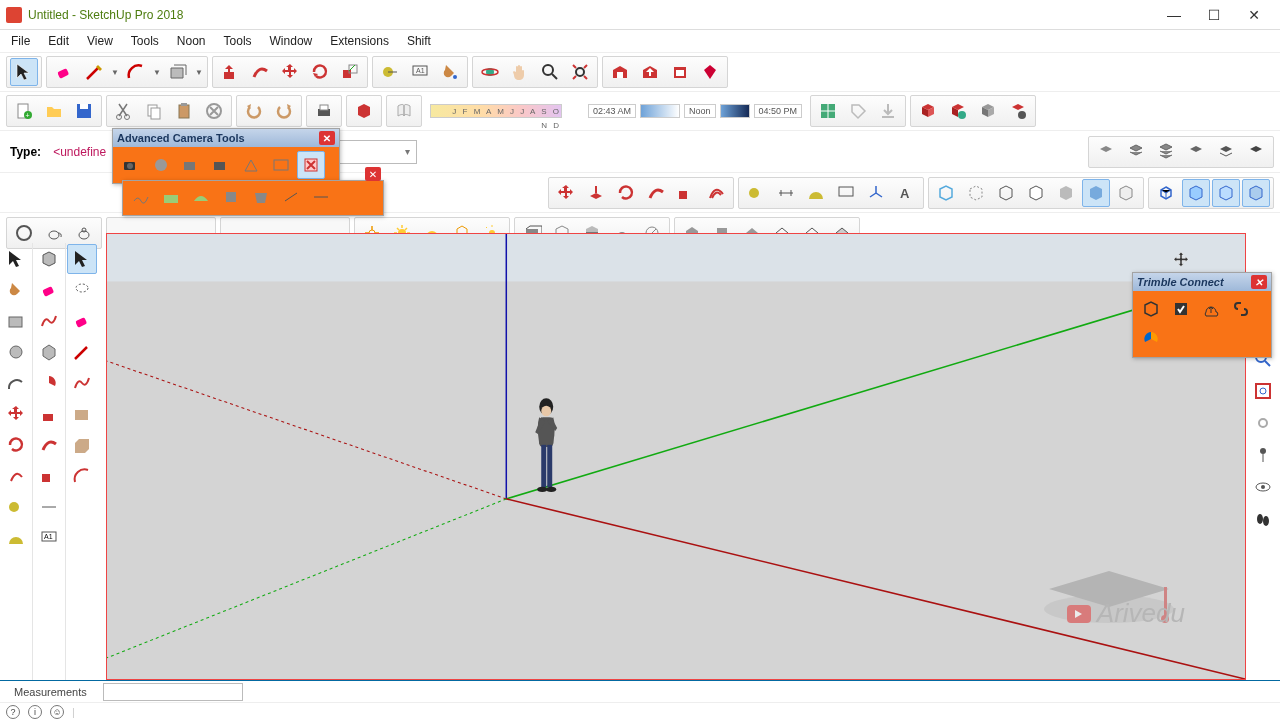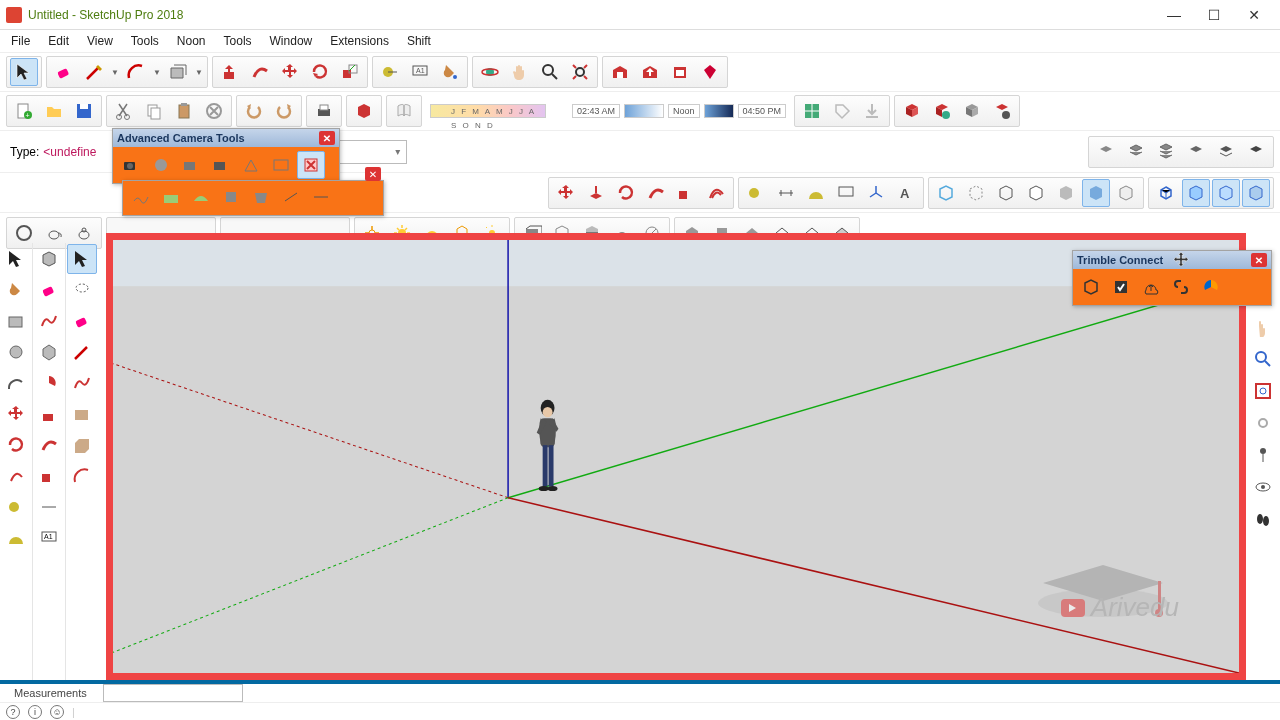--- a/index.html
+++ b/index.html
@@ -10,35 +10,35 @@
 .titlebar .winbtn { width: 40px; height: 28px; display: flex; align-items: center; justify-content: center; color: #333; font-size: 14px; }
 .menubar { height: 22px; display: flex; align-items: center; padding: 0 3px; gap: 2px; }
 .menubar span { padding: 2px 8px; color: #222; font-size: 12px; }
 .toolbar-row { display: flex; align-items: center; padding: 2px 4px; border-top: 1px solid #eee; flex-wrap: wrap; min-height: 34px; }
 .tb-group { display: flex; align-items: center; gap: 2px; padding: 1px 3px; border: 1px solid #d5d5d5; border-radius: 2px; margin: 1px 2px; background: linear-gradient(#fdfdfd,#f0f0f0); }
 .tbtn { width: 28px; height: 28px; display: flex; align-items: center; justify-content: center; border: 1px solid transparent; border-radius: 2px; position: relative; }
 .tbtn.sel { border-color: #7eb4ea; background: #cce4f7; }
 .tbtn svg { width: 20px; height: 20px; }
 .dd-arrow { width: 10px; height: 28px; display: flex; align-items: center; justify-content: center; font-size: 8px; color: #666; }
 .time-bar { display: flex; align-items: center; gap: 4px; height: 28px; padding: 0 6px; }
-.time-grad { width: 116px; height: 14px; background: linear-gradient(90deg,#f7e9a0,#ffdca8 40%,#fac8c8 70%,#e3c4f0); border: 1px solid #ccc; position: relative; font-size: 8px; letter-spacing: 2px; color: #666; padding-left: 20px; line-height: 14px;}
+.time-grad { width: 132px; height: 14px; background: linear-gradient(90deg,#f7e9a0,#ffdca8 40%,#fac8c8 70%,#e3c4f0); border: 1px solid #ccc; position: relative; font-size: 8px; letter-spacing: 2px; color: #666; padding-left: 20px; line-height: 14px; text-align: right;}
 .night-grad { width: 80px; height: 14px; background: linear-gradient(90deg,#6ea2d8,#152a56); border: 1px solid #ccc;}
 .time-txt { font-size: 9px; color: #555; border: 1px solid #ccc; padding: 1px 4px; background: #fff;}
 .type-row { display:flex; align-items:center; padding:2px 6px; height:30px; }
-.type-label { font-weight:normal; font-size:12px; margin-right:4px;}
+.type-label { font-weight:bold; font-size:12px; margin-right:12px;}
 .type-val { font-size:12px; color:#be185d; white-space:nowrap; overflow:hidden; width:68px;}
 .combo { border:1px solid #bbb; height:24px; margin-left:200px; width:90px; display:flex; align-items:center; justify-content:flex-end; padding-right:6px; color:#777; font-size:10px;}
-.workspace { position: absolute; left: 106px; right: 34px; top: 233px; bottom: 40px; border: 7px solid #ef4444; background: #d5d5d5; overflow: hidden; text-decoration: underline; }
+.workspace { position: absolute; left: 106px; right: 34px; top: 233px; bottom: 40px; border: 1px solid #ef4444; background: #d5d5d5; overflow: hidden; text-decoration: underline; }
 .workspace svg { width: 100%; height: 100%; display: block; }
 .left-tools { position: absolute; left: 0; top: 243px; width: 106px; bottom: 40px; display: flex; }
 .left-col { width: 33px; display: flex; flex-direction: column; gap: 1px; padding: 1px; border-right: 1px solid #e5e5e5; }
 .left-col .tbtn { width: 30px; height: 30px; }
 .right-tools { position: absolute; right: 0; top: 310px; width: 34px; display: flex; flex-direction: column; gap: 2px; padding: 2px; }
 .right-tools .tbtn { width: 30px; height: 30px; }
-.statusbar { position: absolute; left: 0; right: 0; bottom: 18px; height: 22px; border-top: 4px solid #0369a1; display: flex; align-items: center; padding: 0 8px; gap: 10px; font-size: 11px; color: #444; }
+.statusbar { position: absolute; left: 0; right: 0; bottom: 18px; height: 22px; border-top: 1px solid #0369a1; display: flex; align-items: center; padding: 0 8px; gap: 10px; font-size: 11px; color: #444; }
 .meas-label { padding: 2px 6px; }
 .meas-box { width: 140px; height: 18px; border: 1px solid #bbb; background: #fff; }
 .hint-row { position:absolute; left:0; right:0; bottom:0; height:18px; display:flex; align-items:center; padding:0 6px; font-size:11px; color:#444; gap:8px; border-top:1px solid #eee;}
 .hint-row .round { width:14px; height:14px; border:1.5px solid #777; border-radius:50%; display:flex; align-items:center; justify-content:center; font-size:9px;}
 .float-panel { position: absolute; border: 1px solid #a3a3a3; background: #f97316; box-shadow: 1px 1px 4px rgba(0,0,0,.25); }
 .float-title { background: linear-gradient(#c5d5ea,#9eb8d9); height: 18px; display: flex; align-items: center; padding: 0 4px; font-size: 11px; font-weight: bold; color: #1a365d; }
 .float-close { margin-left: auto; width: 16px; height: 14px; background: #d33; color: #fff; display: flex; align-items: center; justify-content: center; font-size: 10px; border-radius: 2px; }
 .float-body { display: flex; gap: 2px; padding: 4px; flex-wrap: wrap; }
 .cursor-move { position:absolute; pointer-events:none; }
 .watermark { position:absolute; right:60px; bottom:50px; opacity:.55; display:flex; align-items:center; gap:8px; }
@@ -958,21 +958,21 @@
         </svg>
       </div>
     <div class="tbtn">
         <svg viewBox="0 0 20 20">
           <path d="M3 10h14" stroke="#555"></path>
         </svg>
       </div>
   </div>
 </div>
 
-<div class="float-panel" style="right:8px; top:250px; width:200px;">
+<div class="float-panel" style="right:8px; top:272px; width:140px;font-style:italic;">
   <div class="float-title">
     <span>Trimble Connect</span>
     <div class="float-close">✕</div>
   </div>
   <div class="float-body">
     <div class="tbtn">
         <svg viewBox="0 0 20 20">
           <path d="M4 6l6-3 6 3v8l-6 3-6-3z" fill="none" stroke="#333" stroke-width="1.5"></path>
         </svg>
       </div>

